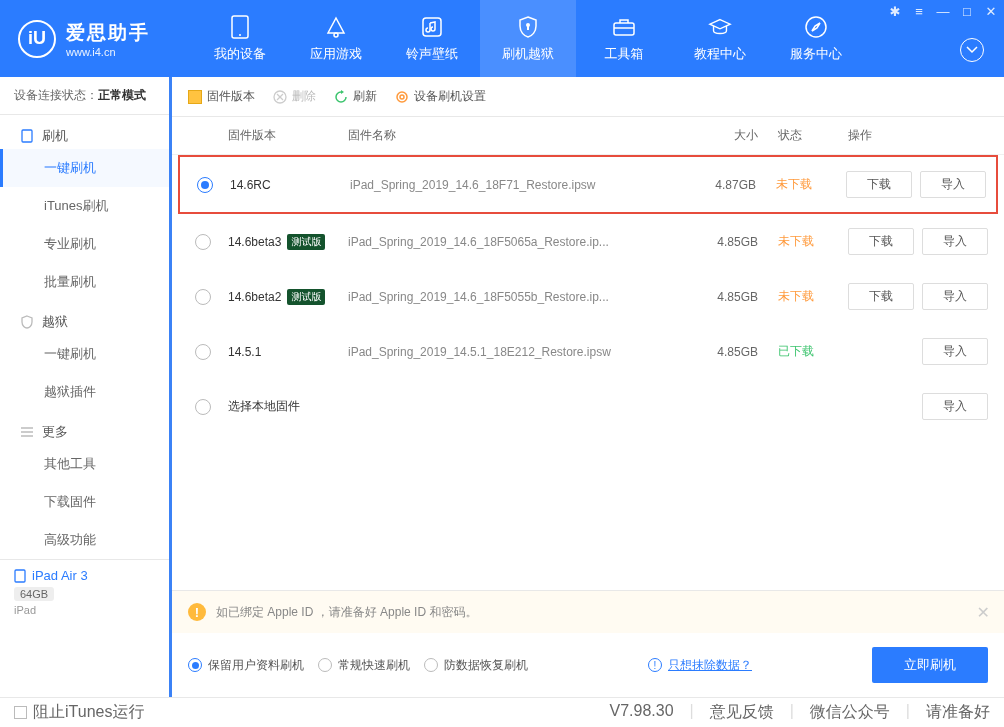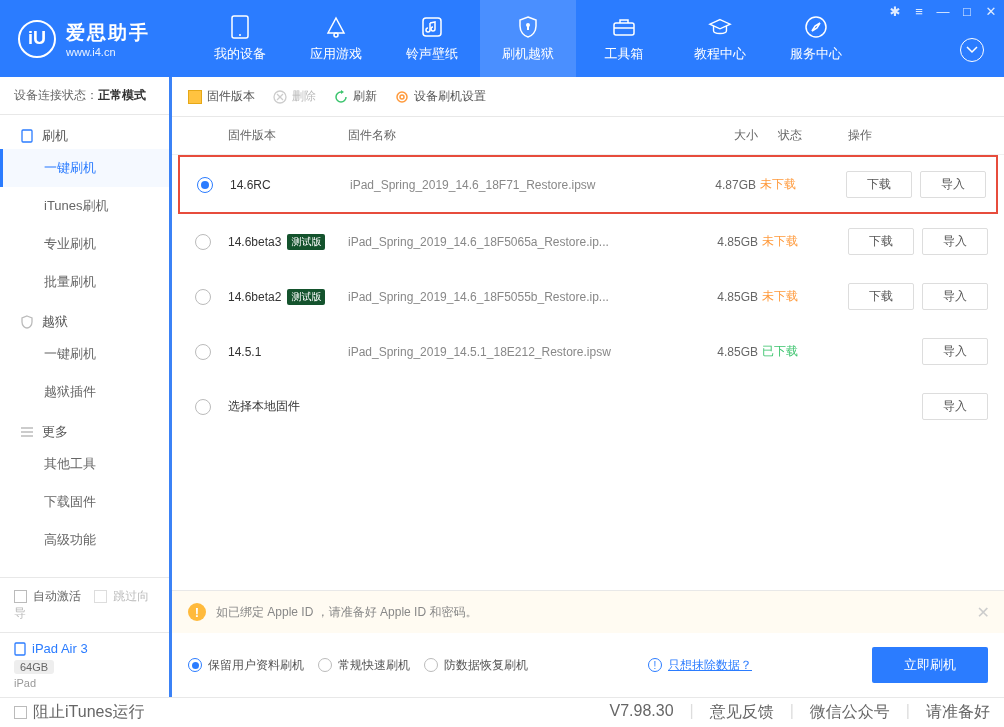--- a/index.html
+++ b/index.html
@@ -51,21 +51,21 @@
 .rows { padding: 0 6px; }
 .row { display: flex; align-items: center; padding: 14px 10px; font-size: 12px; color: #666; }
 .row.selected { border: 2px solid #e74c3c; }
 .radio { width: 16px; height: 16px; border: 1.5px solid #bbb; border-radius: 50%; display: flex; align-items: center; justify-content: center; margin: 0 7px; }
 .radio.checked { border-color: #2b7cff; }
 .radio.checked::after { content: ""; width: 8px; height: 8px; background: #2b7cff; border-radius: 50%; }
 .ver { width: 130px; padding-left: 10px; color: #333; display: flex; align-items: center; gap: 6px; }
 .badge-test { background: #14532d; color: #fff; font-size: 10px; padding: 1px 4px; border-radius: 2px; }
 .fname { flex: 1; color: #888; }
 .fsize { width: 80px; text-align: right; }
-.fstatus { width: 70px; padding-left: 4px; }
+.fstatus { width: 70px; padding-left: 20px; }
 .st-no { color: #ff9a3c; }
 .st-yes { color: #3cc46e; }
 .actions { width: 160px; display: flex; gap: 8px; justify-content: flex-end; }
 .btn-sm { border: 1px solid #ddd; background: #fff; padding: 4px 20px; font-size: 12px; color: #555; border-radius: 2px; cursor: pointer; }
 
 .bottom-panel { margin-top: auto; border-top: 1px solid #e8e8e8; }
 .alert-bar { background: #fffbf2; padding: 12px 16px; display: flex; align-items: center; gap: 10px; font-size: 12px; color: #888; position: relative; }
 .alert-icon { width: 18px; height: 18px; background: #ffba3c; border-radius: 50%; display: flex; align-items: center; justify-content: center; color: #fff; font-weight: bold; font-size: 13px; }
 .alert-close { position: absolute; right: 14px; cursor: pointer; color: #ccc; font-size: 16px; }
 .option-bar { padding: 14px 16px; display: flex; align-items: center; gap: 14px; font-size: 12px; color: #555; }
@@ -207,25 +207,20 @@
           <line x1="1" y1="3" x2="13" y2="3" stroke="#bbb" stroke-width="1.5"></line>
           <line x1="1" y1="7" x2="13" y2="7" stroke="#bbb" stroke-width="1.5"></line>
           <line x1="1" y1="11" x2="13" y2="11" stroke="#bbb" stroke-width="1.5"></line>
         </svg>
         <span>更多</span>
       </div>
     <div class="side-item">其他工具</div>
     <div class="side-item">下载固件</div>
     <div class="side-item">高级功能</div>
 
-    <div class="side-bottom">
-      <label><span class="checkbox"></span><span>自动激活</span></label>
-      &nbsp;&nbsp;
-      <label style="color:#bbb"><span class="checkbox" style="border-color:#ddd"></span><span>跳过向导</span></label>
-    </div>
     <div class="device-info">
       <div class="device-name">
           <svg width="12" height="14">
             <rect x="1" y="1" width="10" height="12" rx="1" stroke="#2b7cff" stroke-width="1.3" fill="none"></rect>
           </svg>
           <span>iPad Air 3</span>
         </div>
       <span class="device-cap">64GB</span>
       <div class="device-type">iPad</div>
     </div>

